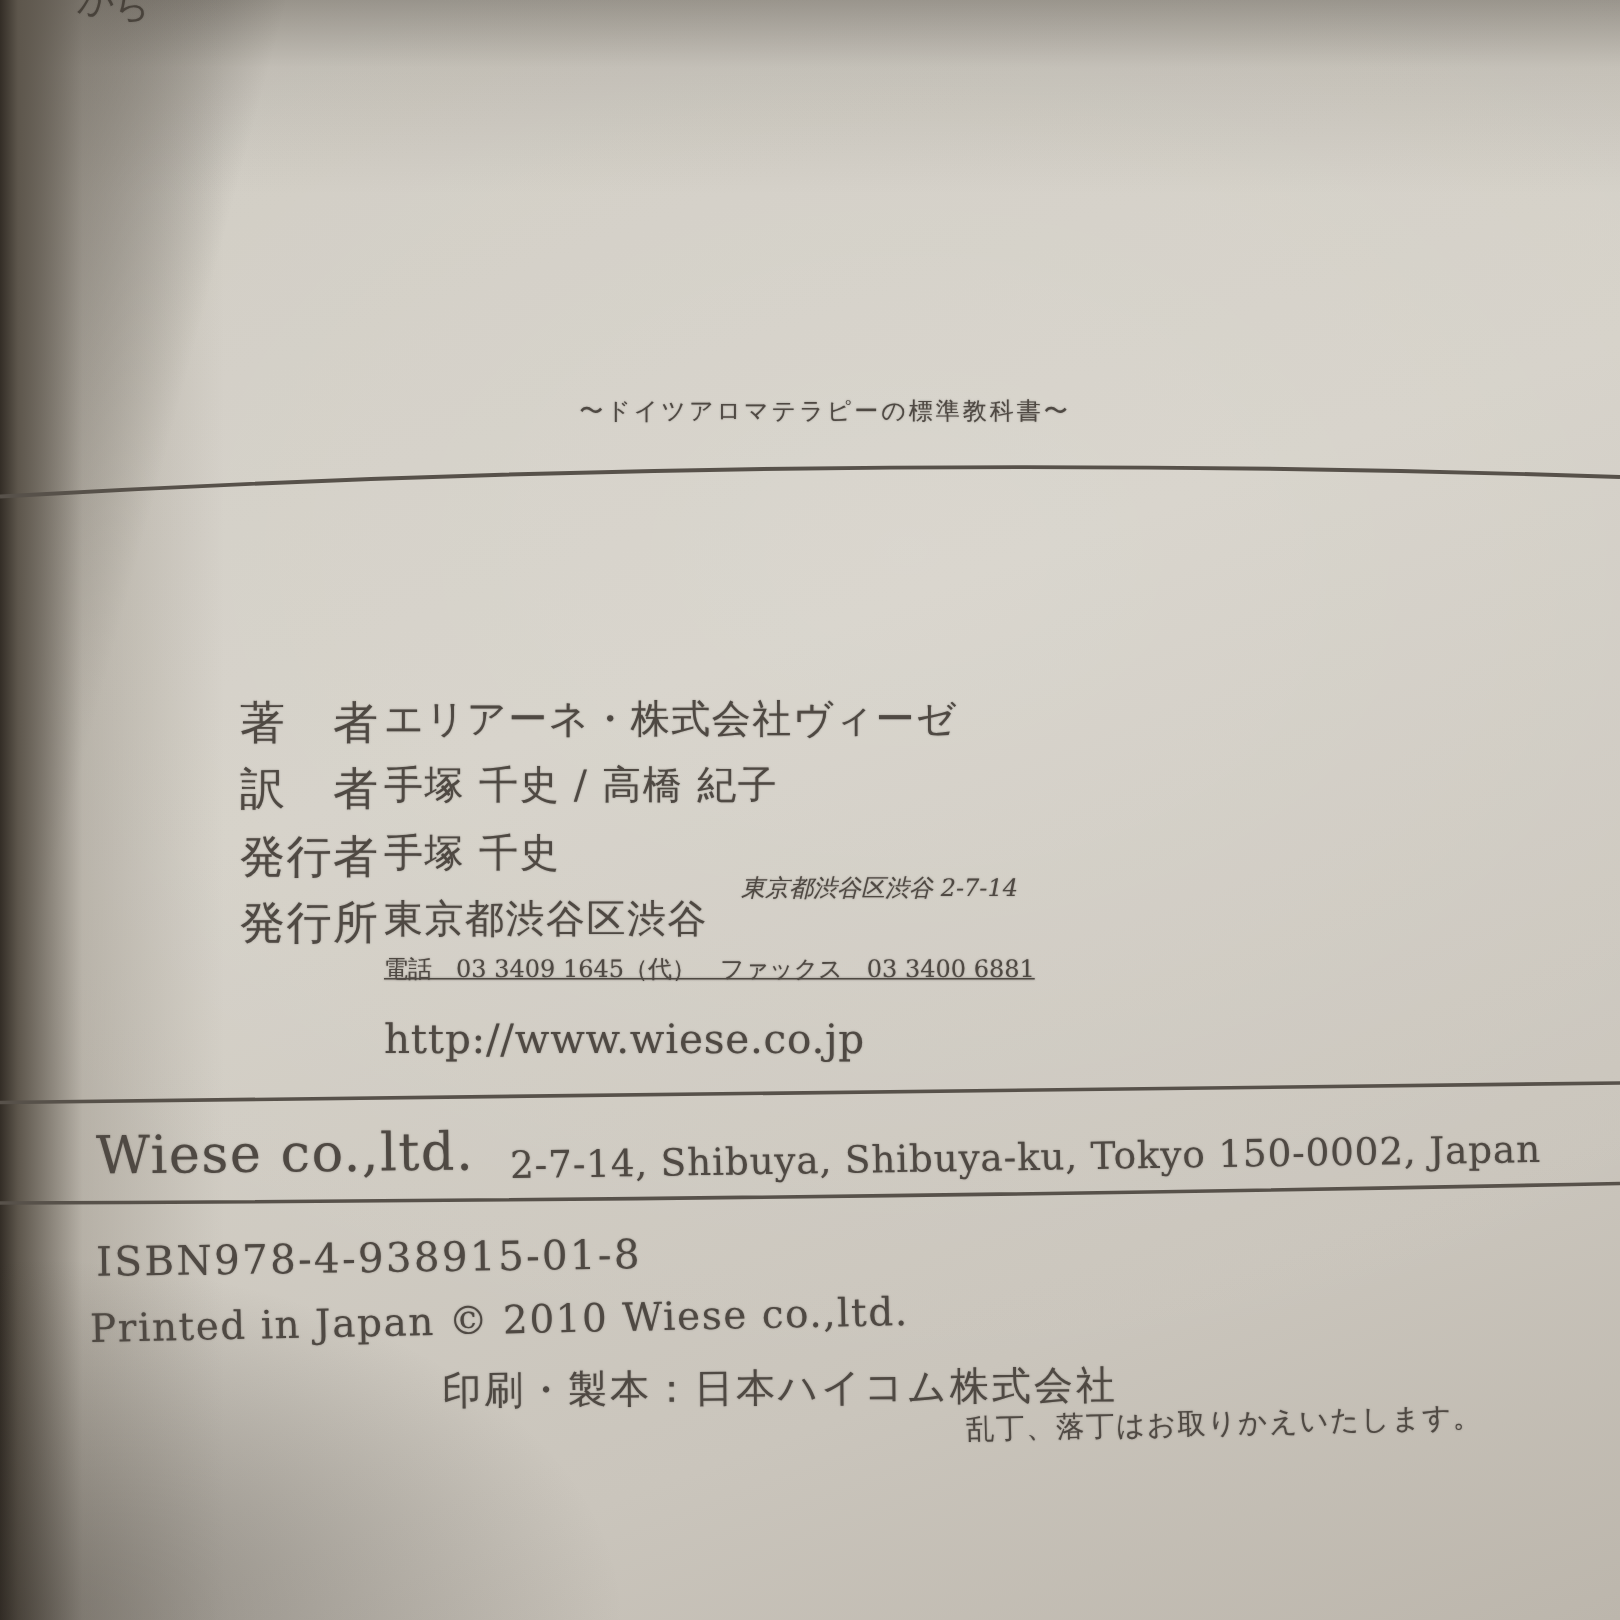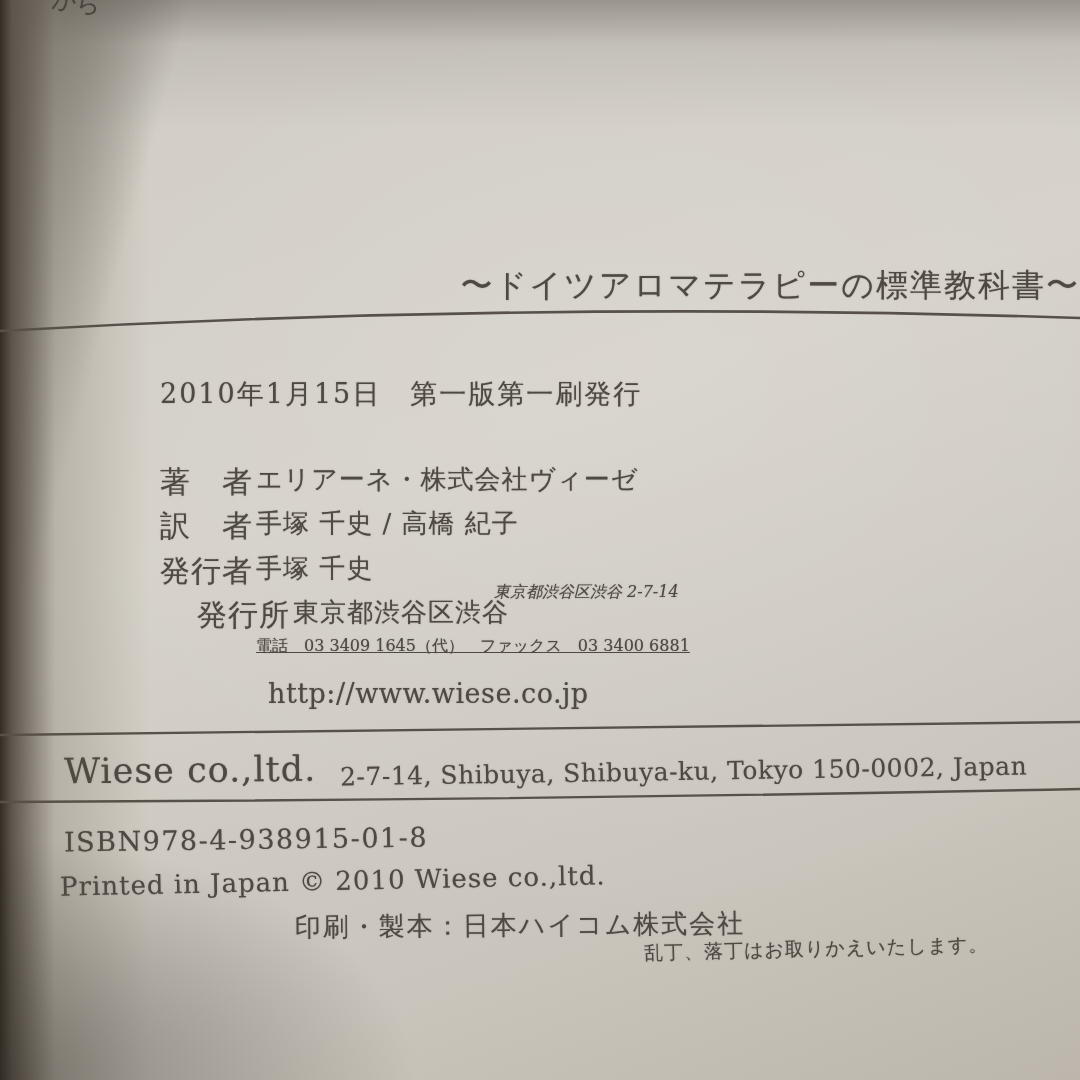--- a/index.html
+++ b/index.html
@@ -13,29 +13,29 @@
       radial-gradient(55% 32% at 0% 100%, rgba(47,42,36,0.45), rgba(47,42,36,0) 70%),
       linear-gradient(to right, #332d26 0px, #5d564c 12px, rgba(150,143,132,0.45) 55px, rgba(200,195,186,0) 150px),
       linear-gradient(105deg, rgba(47,42,36,0.75) 0%, rgba(47,42,36,0) 14%),
       linear-gradient(to bottom, rgba(60,54,46,0.38) 0px, rgba(60,54,46,0.10) 45px, rgba(0,0,0,0) 130px),
       radial-gradient(120% 85% at 56% 34%, rgba(255,255,255,0.12), rgba(0,0,0,0) 62%),
       linear-gradient(160deg, #cfcbc2 0%, #d5d1c8 42%, #cac5bc 78%, #bcb6ac 100%);
   }
   .txt{position:absolute;white-space:nowrap;text-shadow:0 0 1.2px rgba(79,73,67,0.55);}
   .corner-fragment{left:52px;top:-14px;font-size:24px;color:#3c362f;transform:rotate(8deg);opacity:.8;}
   .title{left:0;right:0;top:190px;text-align:center;font-size:40px;letter-spacing:7px;}
-  .subtitle{left:0;right:0;top:264px;text-align:right;font-size:32px;letter-spacing:2px;padding-left:20px;}
+  .subtitle{left:0;right:0;top:264px;text-align:center;font-size:16px;letter-spacing:2px;padding-left:20px;}
   .rules{position:absolute;left:0;top:0;width:1080px;height:1080px;}
   .date-line{left:160px;top:376px;font-size:27px;letter-spacing:2px;}
   .row-label{position:absolute;left:160px;font-size:30px;letter-spacing:1px;}
   .row-value{position:absolute;left:256px;font-size:26px;letter-spacing:1px;}
-  .y-author{top:462px;} .y-translator{top:506px;} .y-issuer{top:551px;} .y-publisher{top:595px;margin-left:37px;}
+  .y-author{top:462px;} .y-translator{top:506px;} .y-issuer{top:551px;} .y-publisher{top:595px;}
   .publisher-address{left:494px;top:582px;font-style:italic;}
   .phone-line{left:256px;top:636px;text-decoration:underline;}
-  .website{left:256px;top:678px;font-size:27px;letter-spacing:.5px;margin-left:12px;}
+  .website{left:256px;top:678px;font-size:27px;letter-spacing:.5px;}
   .band-name{left:64px;top:750px;font-size:35px;letter-spacing:1px;transform:rotate(-0.6deg);}
   .band-address{left:340px;top:757px;font-size:25px;letter-spacing:.5px;transform:rotate(-0.9deg);}
   .isbn{left:64px;top:824px;font-size:27px;letter-spacing:1.5px;transform:rotate(-0.8deg);}
   .printed-line{left:60px;top:866px;font-size:26px;letter-spacing:1px;transform:rotate(-1.2deg);}
   .printer-line{left:0;right:40px;top:908px;text-align:center;font-size:26px;letter-spacing:2px;transform:rotate(-0.5deg);}
   .notice{right:92px;top:936px;font-size:19px;letter-spacing:1px;transform:rotate(-1.4deg);}
 </style>
 </head>
 <body>
 
@@ -45,21 +45,20 @@
     <path d="M0,331 Q540,300 1080,318" fill="none" stroke="#57514a" stroke-width="2.6"></path>
     <path d="M0,735 Q540,730 1080,722" fill="none" stroke="#57514a" stroke-width="2.4"></path>
     <path d="M0,802 Q540,800 1080,789" fill="none" stroke="#57514a" stroke-width="2.4"></path>
   </svg>
 
   <div class="txt corner-fragment">から</div>
 
 
   <div class="txt subtitle">〜ドイツアロマテラピーの標準教科書〜</div>
 
-  <div class="txt date-line">2010年1月15日　第一版第一刷発行</div>
 
   <div>
     <div class="txt row-label y-author">著　者</div>
     <div class="txt row-value y-author">エリアーネ・株式会社ヴィーゼ</div>
 
     <div class="txt row-label y-translator">訳　者</div>
     <div class="txt row-value y-translator">手塚 千史 / 高橋 紀子</div>
 
     <div class="txt row-label y-issuer">発行者</div>
     <div class="txt row-value y-issuer">手塚 千史</div>

